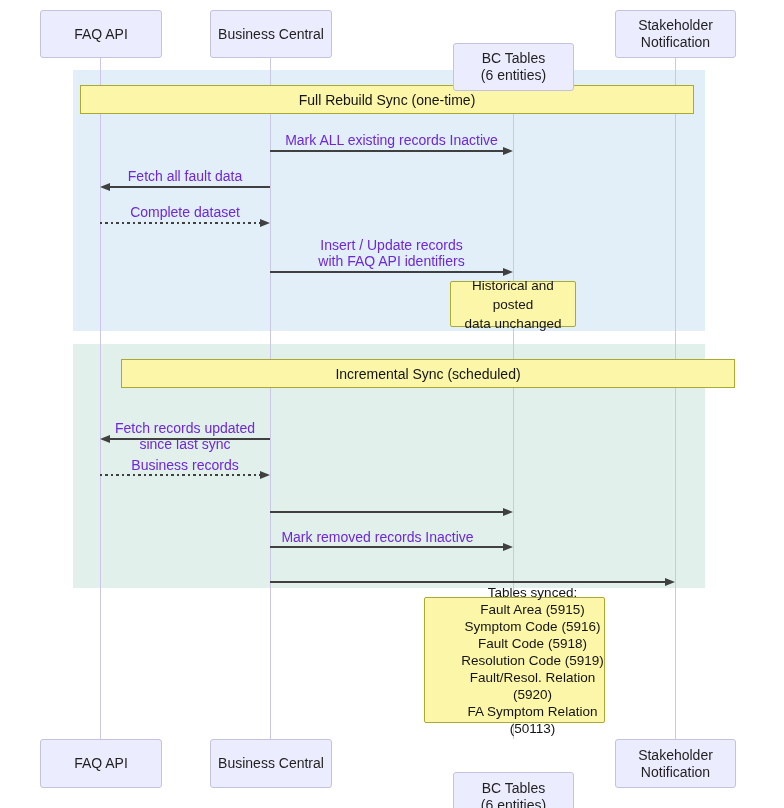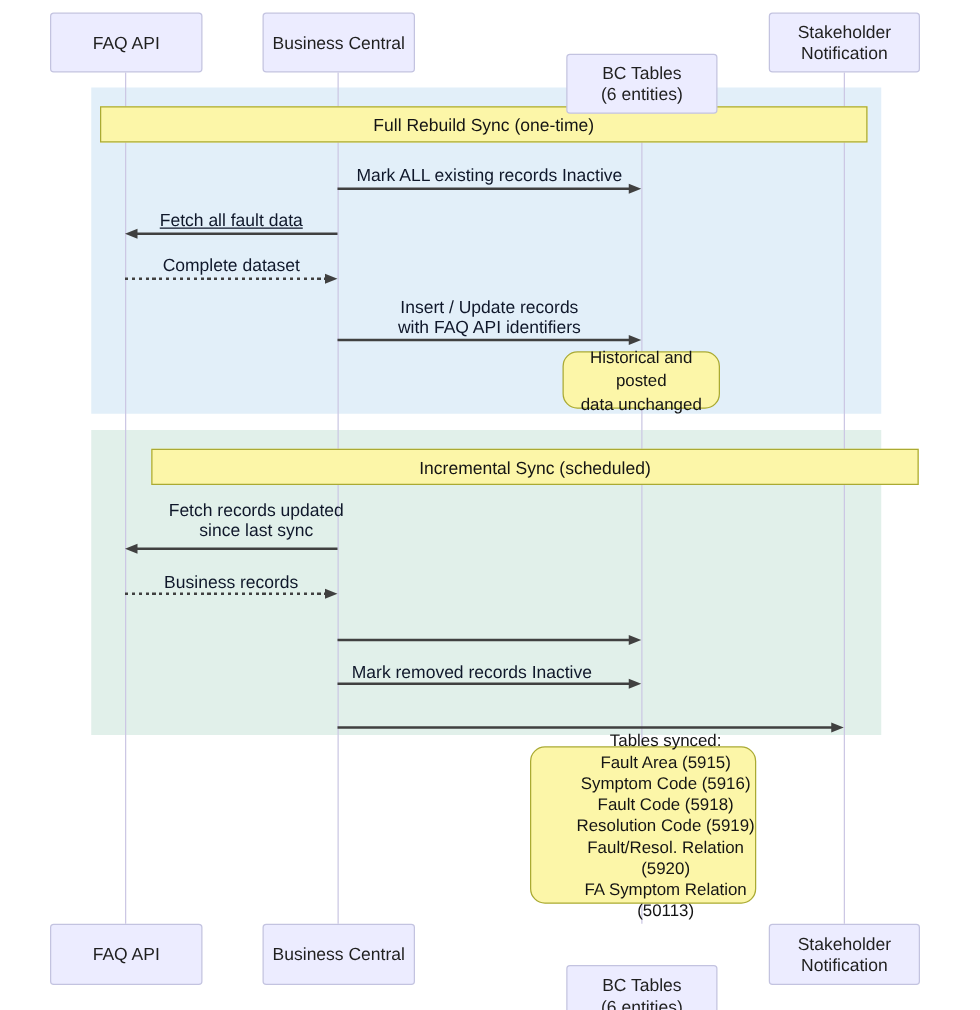--- a/index.html
+++ b/index.html
@@ -26,45 +26,45 @@
   
   .band{
     position:absolute;left:80px;width:614px;height:29px;background:#FCF6A8;
     border:1px solid #AAAA33;box-sizing:border-box;display:flex;align-items:center;
     justify-content:center;font-size:14px;color:#141414;
   }
   .band1{top:85px;} .band2{top:359px;margin-left:41px;}
   
   .msg-label{
     position:absolute;text-align:center;font-size:14px;line-height:16px;
-    white-space:pre-line;color:#0f172a;
+    white-space:pre-line;color:#6d28d9;
   }
   .line{position:absolute;height:2px;background:#404040;}
   .line.dashed{
     background:repeating-linear-gradient(90deg,#404040 0 2.5px,transparent 2.5px 5.5px);
   }
   .ah{position:absolute;width:0;height:0;border-top:4px solid transparent;border-bottom:4px solid transparent;}
   .ah-r{border-left:10px solid #404040;}
   .ah-l{border-right:10px solid #404040;}
   
   .m1-label{left:270px;width:243px;top:132px;} .m1-line{left:270px;width:238px;top:150px;}
-  .m2-label{left:100px;width:170px;top:168px;text-decoration:underline;} .m2-line{left:105px;width:165px;top:186px;}
+  .m2-label{left:100px;width:170px;top:168px;} .m2-line{left:105px;width:165px;top:186px;}
   .m3-label{left:100px;width:170px;top:204px;} .m3-line{left:100px;width:160px;top:222px;}
   .m4-label{left:270px;width:243px;top:237px;} .m4-line{left:270px;width:238px;top:271px;}
-  .m5-label{left:100px;width:170px;top:400px;margin-left:20px;} .m5-line{left:105px;width:165px;top:438px;}
+  .m5-label{left:100px;width:170px;top:420px;} .m5-line{left:105px;width:165px;top:438px;}
   .m6-label{left:100px;width:170px;top:457px;} .m6-line{left:100px;width:160px;top:474px;}
   .m7-label{left:270px;width:243px;top:494px;} .m7-line{left:270px;width:238px;top:511px;}
   .m8-label{left:256px;width:243px;top:529px;} .m8-line{left:270px;width:238px;top:546px;}
   .m9-label{left:270px;width:405px;top:564px;} .m9-line{left:270px;width:400px;top:581px;}
   .m1-ah{left:503px;top:147px;} .m2-ah{left:100px;top:183px;} .m3-ah{left:260px;top:219px;}
   .m4-ah{left:503px;top:268px;} .m5-ah{left:100px;top:435px;} .m6-ah{left:260px;top:471px;}
   .m7-ah{left:503px;top:508px;} .m8-ah{left:503px;top:543px;} .m9-ah{left:665px;top:578px;}
   
   .note{
-    position:absolute;background:#FCF6A8;border:1px solid #AAAA33;border-radius:12px;
+    position:absolute;background:#FCF6A8;border:1px solid #AAAA33;border-radius:2px;
     box-sizing:border-box;text-align:center;white-space:pre-line;color:#141414;
     display:flex;align-items:center;justify-content:center;
   }
   .note1{left:450px;top:281px;width:126px;height:46px;font-size:13.5px;line-height:19px;}
   .note2{left:424px;top:597px;width:181px;height:126px;font-size:13.5px;line-height:17px;padding-left:36px;}
 </style>
 </head>
 <body>
 
 <div class="canvas">

